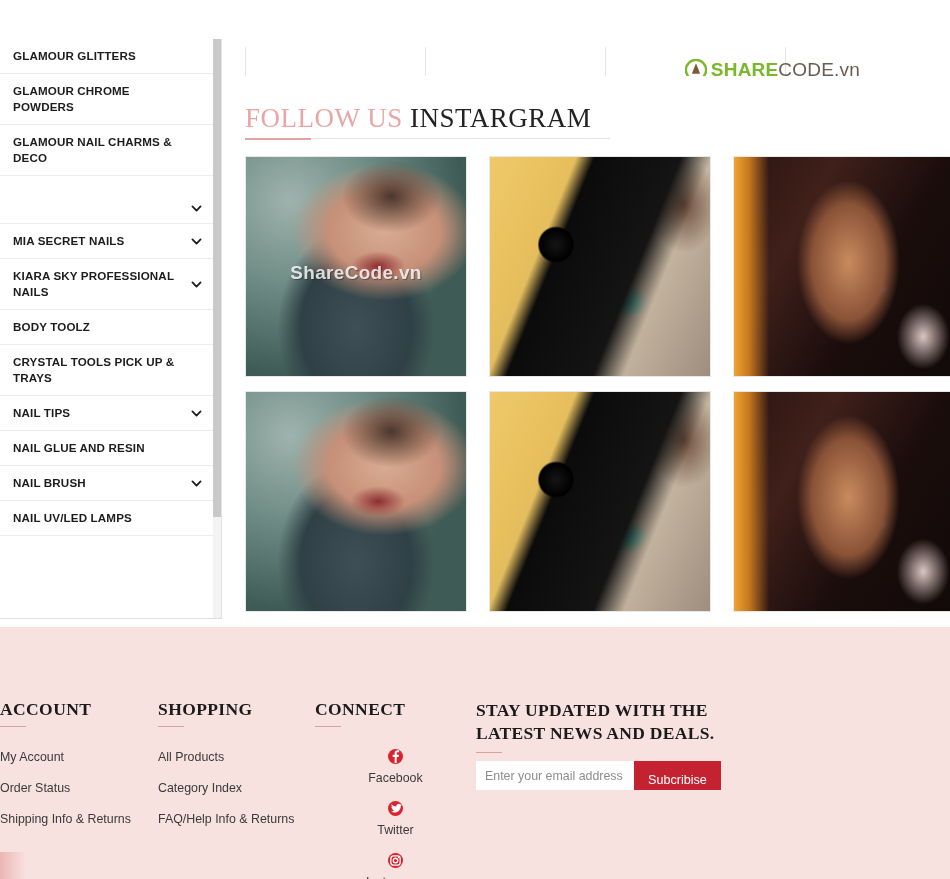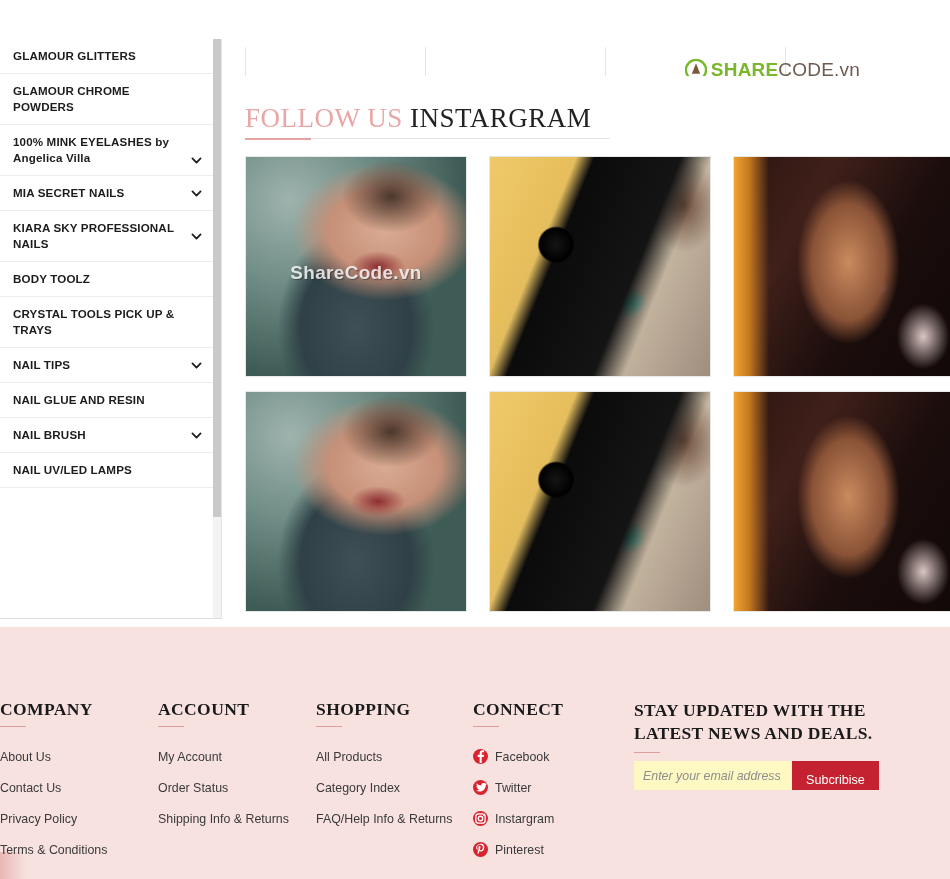--- a/index.html
+++ b/index.html
@@ -199,21 +199,21 @@
     font-size: 12.4px;
     color: #3a3a3a;
     margin-top: 17px;
     text-decoration: none;
     cursor: pointer;
   }
   .flink:first-of-type { margin-top: 19px; }
 
   .social-row {
     display: flex; align-items: center; gap: 7px;
-    margin-top: 16px; cursor: pointer;
+    margin-top: 16px; cursor: pointer; flex-direction: column;
   }
   .social-row:first-of-type { margin-top: 18px; }
   .sico {
     width: 15px; height: 15px; border-radius: 50%;
     background: #d9232e;
     display: flex; align-items: center; justify-content: center;
     flex: 0 0 auto;
   }
   .sico svg { display: block; }
   .social-label { font-size: 12.4px; color: #3a3a3a; }
@@ -229,27 +229,26 @@
     width: 270px;
     padding-bottom: 14px;
   }
   .news-title::after {
     content: ""; position: absolute; left: 0; bottom: 6px;
     width: 26px; height: 1px; background: #dd9f9d;
   }
   .news-form { display: flex; margin-top: 2px; }
   .news-input {
     width: 158px; height: 29px;
-    background: #fef9c3;
+    background: #ffffff;
     border: none; outline: none;
     padding: 0 9px;
     font-family: "Liberation Sans", sans-serif;
     font-size: 12.4px;
     color: #6e6e6e;
-    font-style: italic;
   }
   .news-input::placeholder { color: #8d8d8d; }
   .news-btn {
     height: 29px; min-width: 80px;
     background: #c42231;
     border: none; outline: none;
     color: #ffffff;
     font-family: "Liberation Sans", sans-serif;
     font-size: 12.6px;
     padding: 12px 14px;
@@ -294,22 +293,24 @@
   </div>
 
   <div class="sidebar">
     <ul class="side-list" id="side-list">
         <li class="side-item">
           <span class="side-label">GLAMOUR GLITTERS</span>
         </li>
         <li class="side-item">
           <span class="side-label">GLAMOUR CHROME POWDERS</span>
         </li>
+        <li class="side-item">
+          <span class="side-label">GLAMOUR NAIL CHARMS &amp; DECO</span>
+        </li>
         <li class="side-item two-line">
-          <span class="side-label">100% MINK EYELASHES by Angelica Villa</span>
           <span class="chev">
             <svg viewBox="0 0 16 16" width="13" height="13">
               <path d="M3 5.5 L8 10.5 L13 5.5" fill="none" stroke="#1c1c1c" stroke-width="2.2" stroke-linecap="round" stroke-linejoin="round"></path>
             </svg>
           </span>
         </li>
         <li class="side-item">
           <span class="side-label">MIA SECRET NAILS</span>
           <span class="chev">
             <svg viewBox="0 0 16 16" width="13" height="13">
@@ -390,29 +391,20 @@
           </div>
         </div>
       </div>
   </div>
 
   <div class="footer">
     <div class="footer-edge"></div>
 
     <div class="fcols">
 
-      <div class="fcol c1">
-        <div class="fhead">COMPANY</div>
-        <div id="company-links">
-            <a class="flink">About Us</a>
-            <a class="flink">Contact Us</a>
-            <a class="flink">Privacy Policy</a>
-            <a class="flink">Terms &amp; Conditions</a>
-          </div>
-      </div>
 
       <div class="fcol c2">
         <div class="fhead">ACCOUNT</div>
         <div id="account-links">
             <a class="flink">My Account</a>
             <a class="flink">Order Status</a>
             <a class="flink">Shipping Info &amp; Returns</a>
           </div>
       </div>
 

